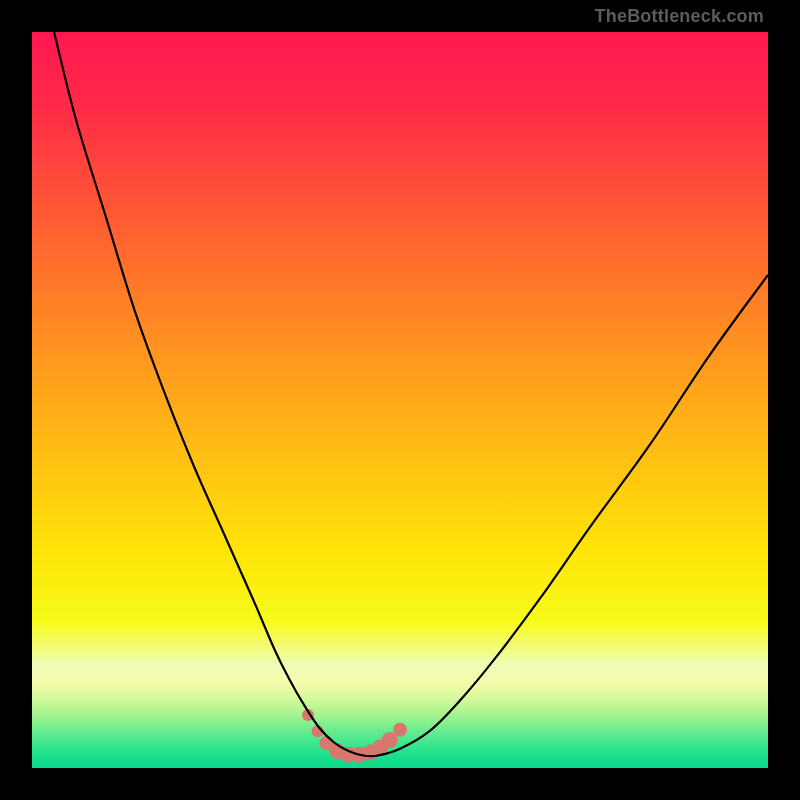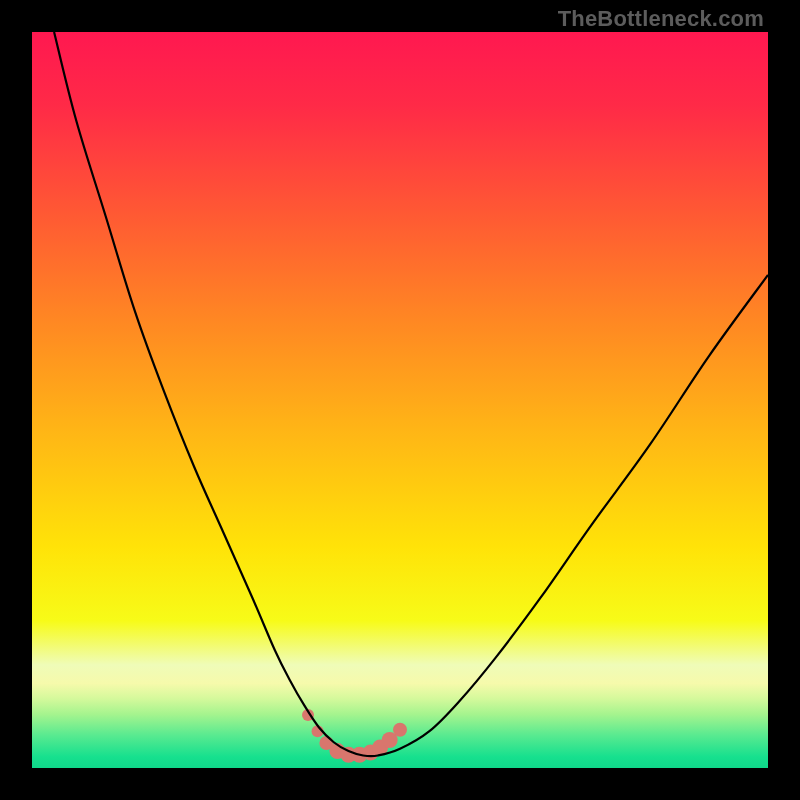--- a/index.html
+++ b/index.html
@@ -24,21 +24,21 @@
     left: 0;
     top: 0;
     width: 736px;
     height: 736px;
     overflow: hidden;
   }
   .watermark {
     position: absolute;
     top: 6px;
     right: 36px;
-    font-size: 22px;
+    font-size: 18px;
     font-weight: 600;
     color: #5c5c5c;
     letter-spacing: 0.2px;
     user-select: none;
   }
   svg { display: block; }
 </style>
 </head>
 <body>
 

